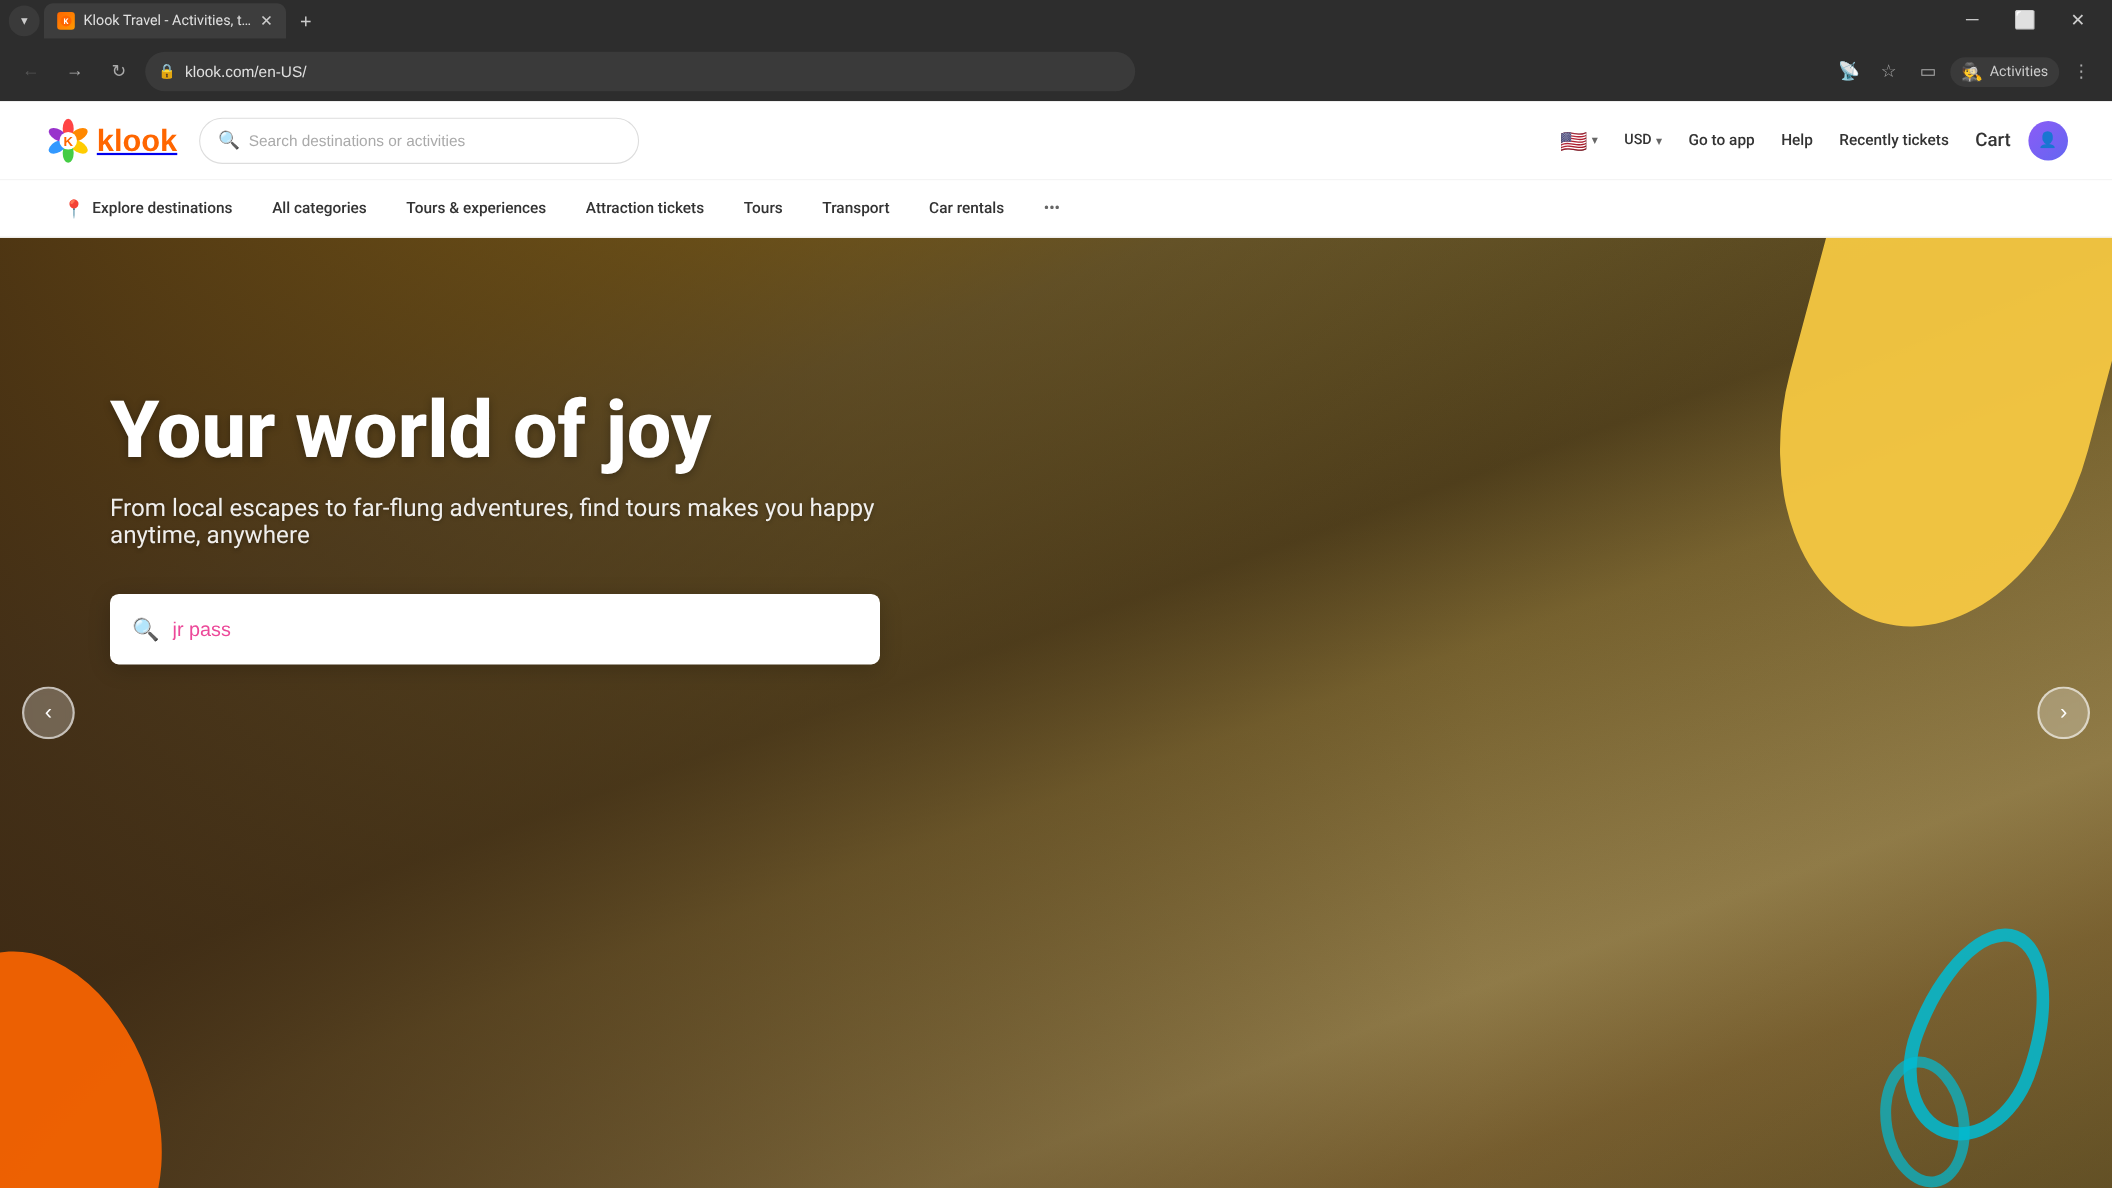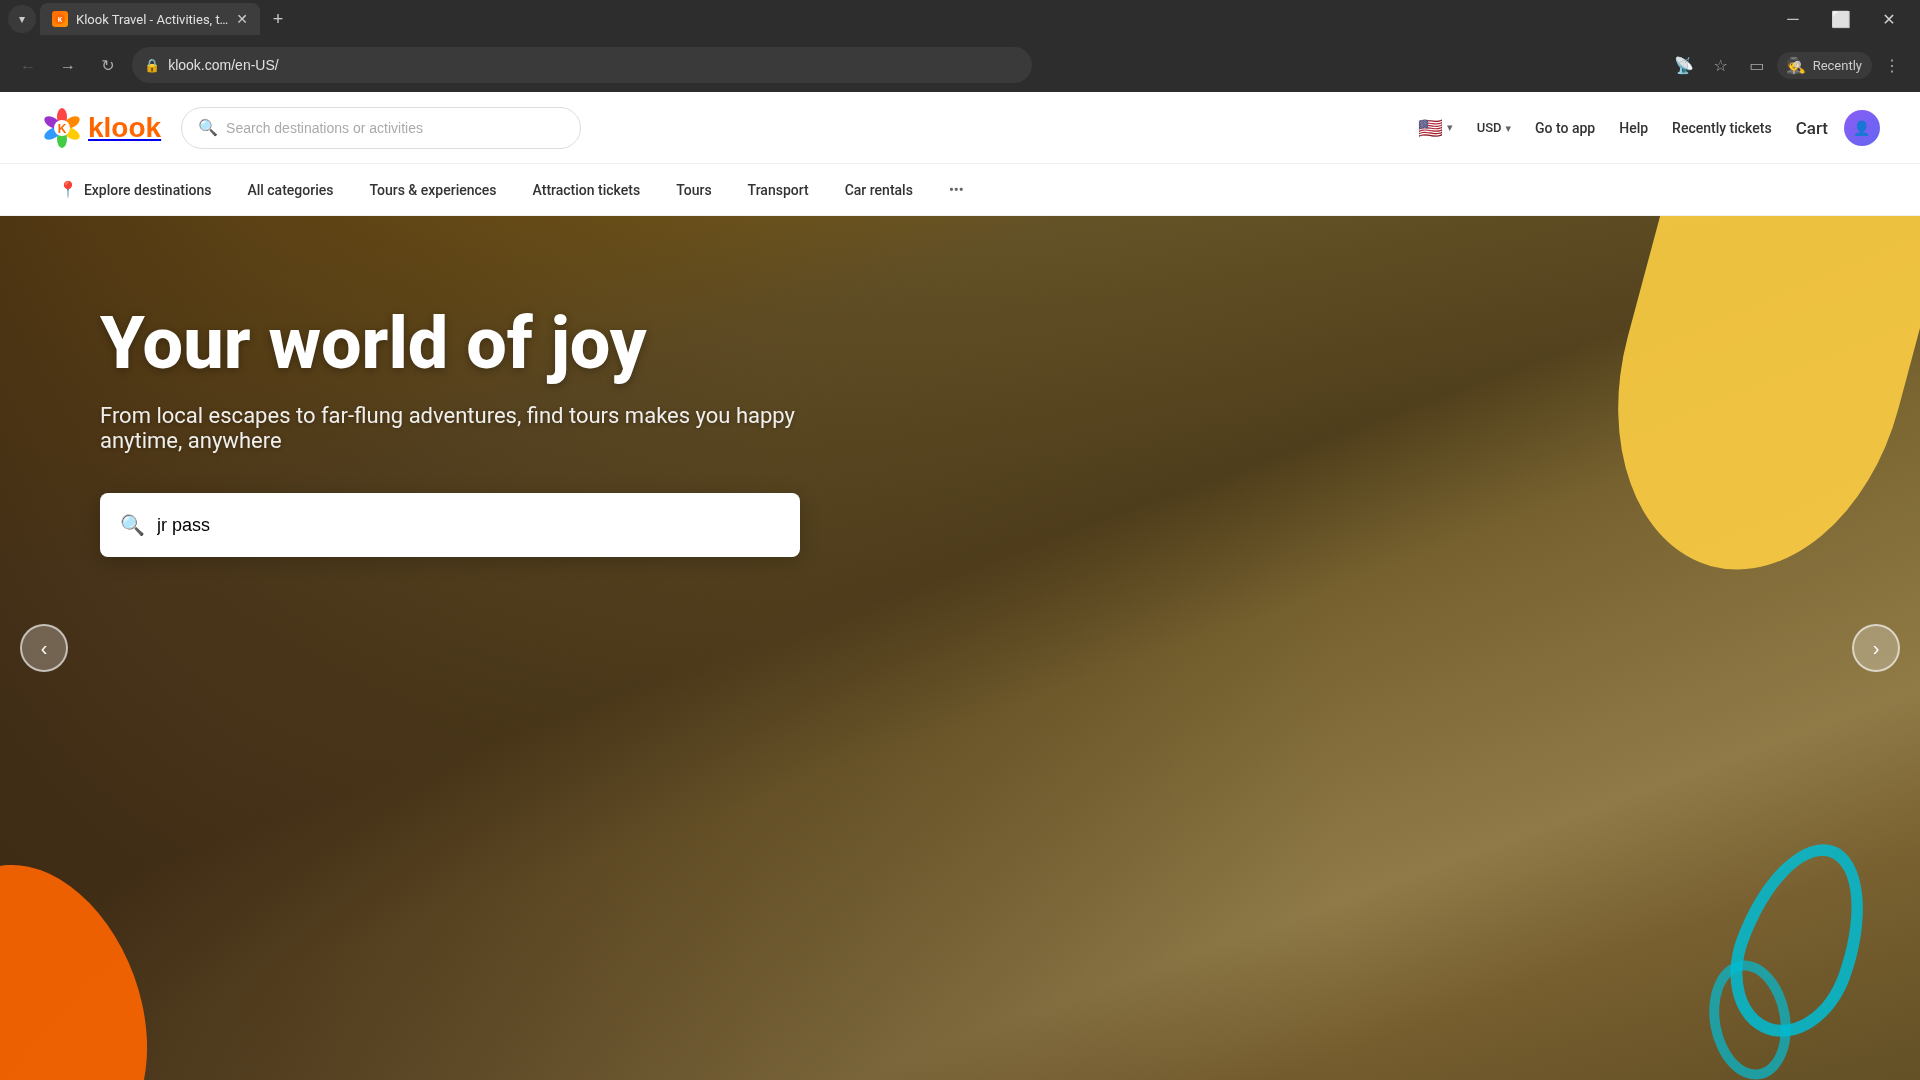--- a/index.html
+++ b/index.html
@@ -270,20 +270,21 @@
       border: 10px solid #00bcd4;
       border-radius: 50%;
       opacity: 0.7;
       transform: rotate(-10deg);
     }
 
     .hero-content {
       position: relative; z-index: 5;
       padding: 88px 100px;
       max-width: 900px;
+      margin-top: 47px;
     }
     .hero-title {
       font-size: 72px; font-weight: 800;
       color: #fff;
       line-height: 1.1;
       margin-bottom: 20px;
       text-shadow: 0 2px 8px rgba(0,0,0,0.3);
     }
     .hero-subtitle {
       font-size: 22px; color: rgba(255,255,255,0.92);
@@ -297,21 +298,21 @@
       border-radius: 8px;
       padding: 0 0 0 20px;
       height: 64px;
       max-width: 840px;
       box-shadow: 0 4px 20px rgba(0,0,0,0.2);
       gap: 12px;
     }
     .hero-search .search-icon { color: #aaa; font-size: 20px; }
     .hero-search input {
       flex: 1; border: none; outline: none;
-      font-size: 18px; color: #000000;
+      font-size: 18px; color: #ec4899;
       background: transparent;
     }
     .hero-search input::placeholder { color: #bbb; }
     .search-btn {
       background: #ff6600;
       color: #fff;
       border: none;
       height: 64px;
       padding: 0 40px;
       font-size: 20px; font-weight: 600;
@@ -375,21 +376,21 @@
     <div class="address-bar">
       <span class="lock-icon">🔒</span>
       <input type="text" value="klook.com/en-US/" style="">
     </div>
     <div class="toolbar-icons">
       <button class="toolbar-icon-btn">📡</button>
       <button class="toolbar-icon-btn">☆</button>
       <button class="toolbar-icon-btn">▭</button>
       <div class="incognito-badge">
         <span class="hat">🕵</span>
-        <span>Recently</span>
+        <span>Activities</span>
       </div>
       <button class="toolbar-icon-btn">⋮</button>
     </div>
   </div>
 </div>
 
 <div class="website">
 
   <header class="site-header">
 

